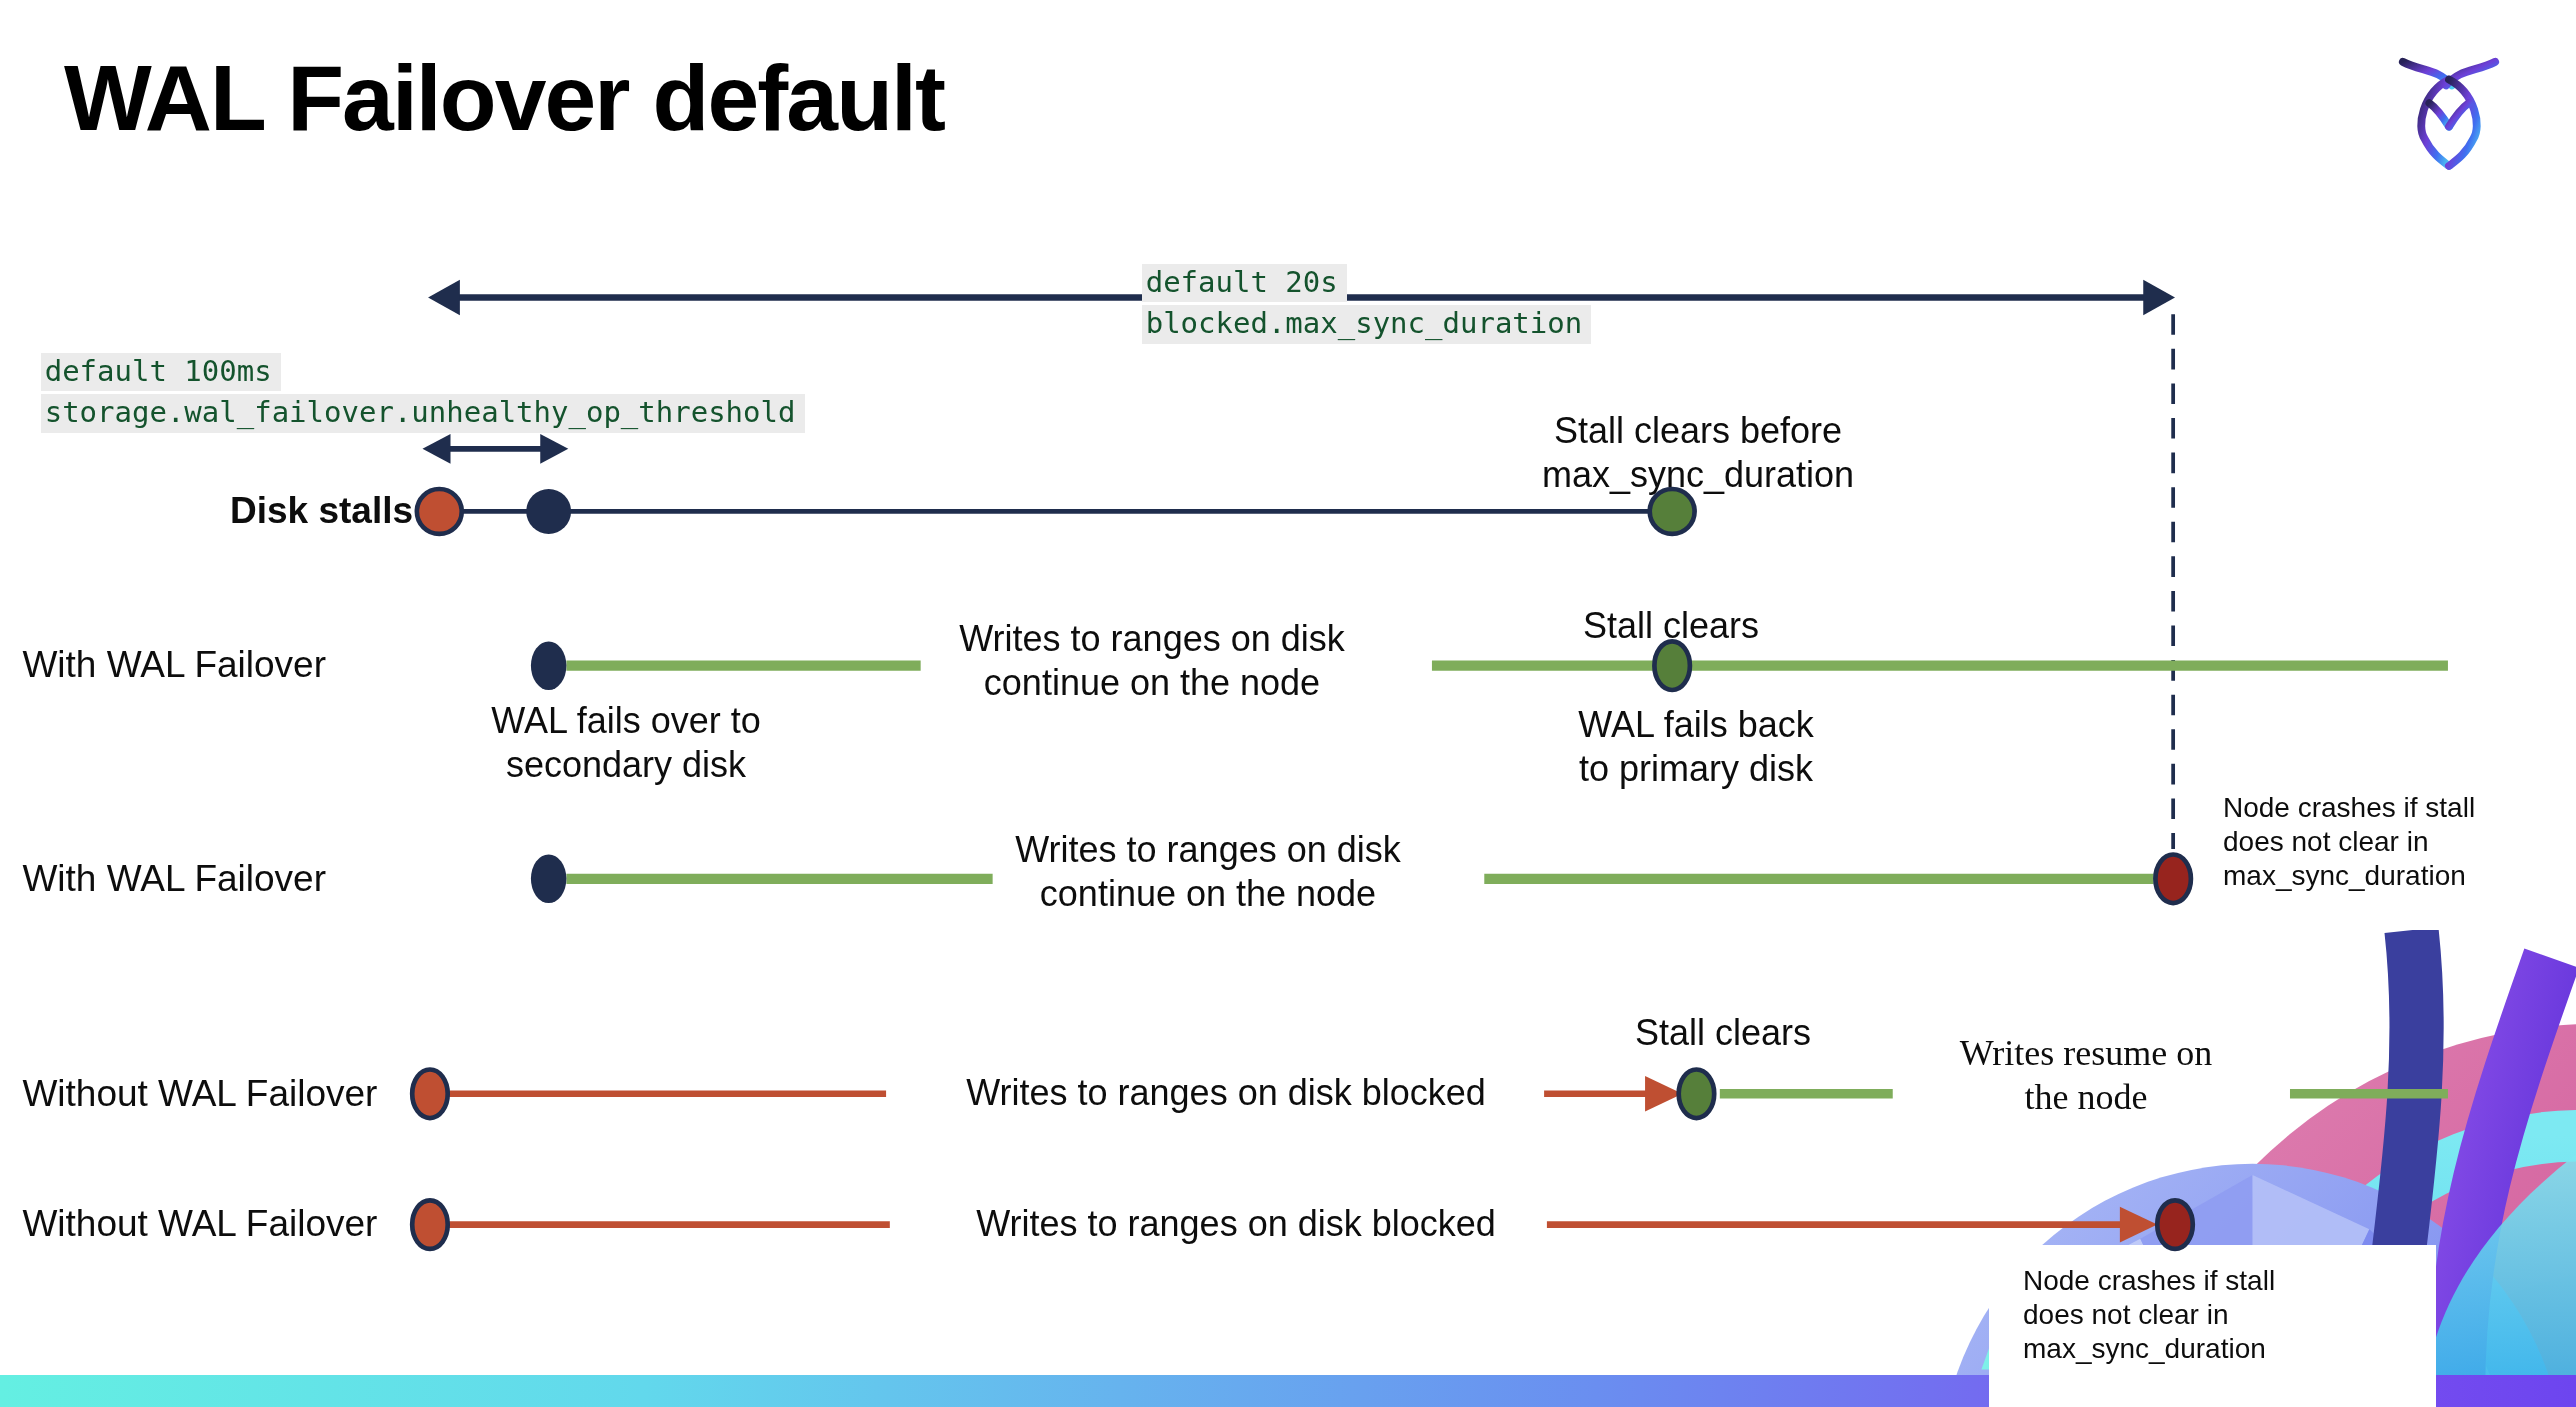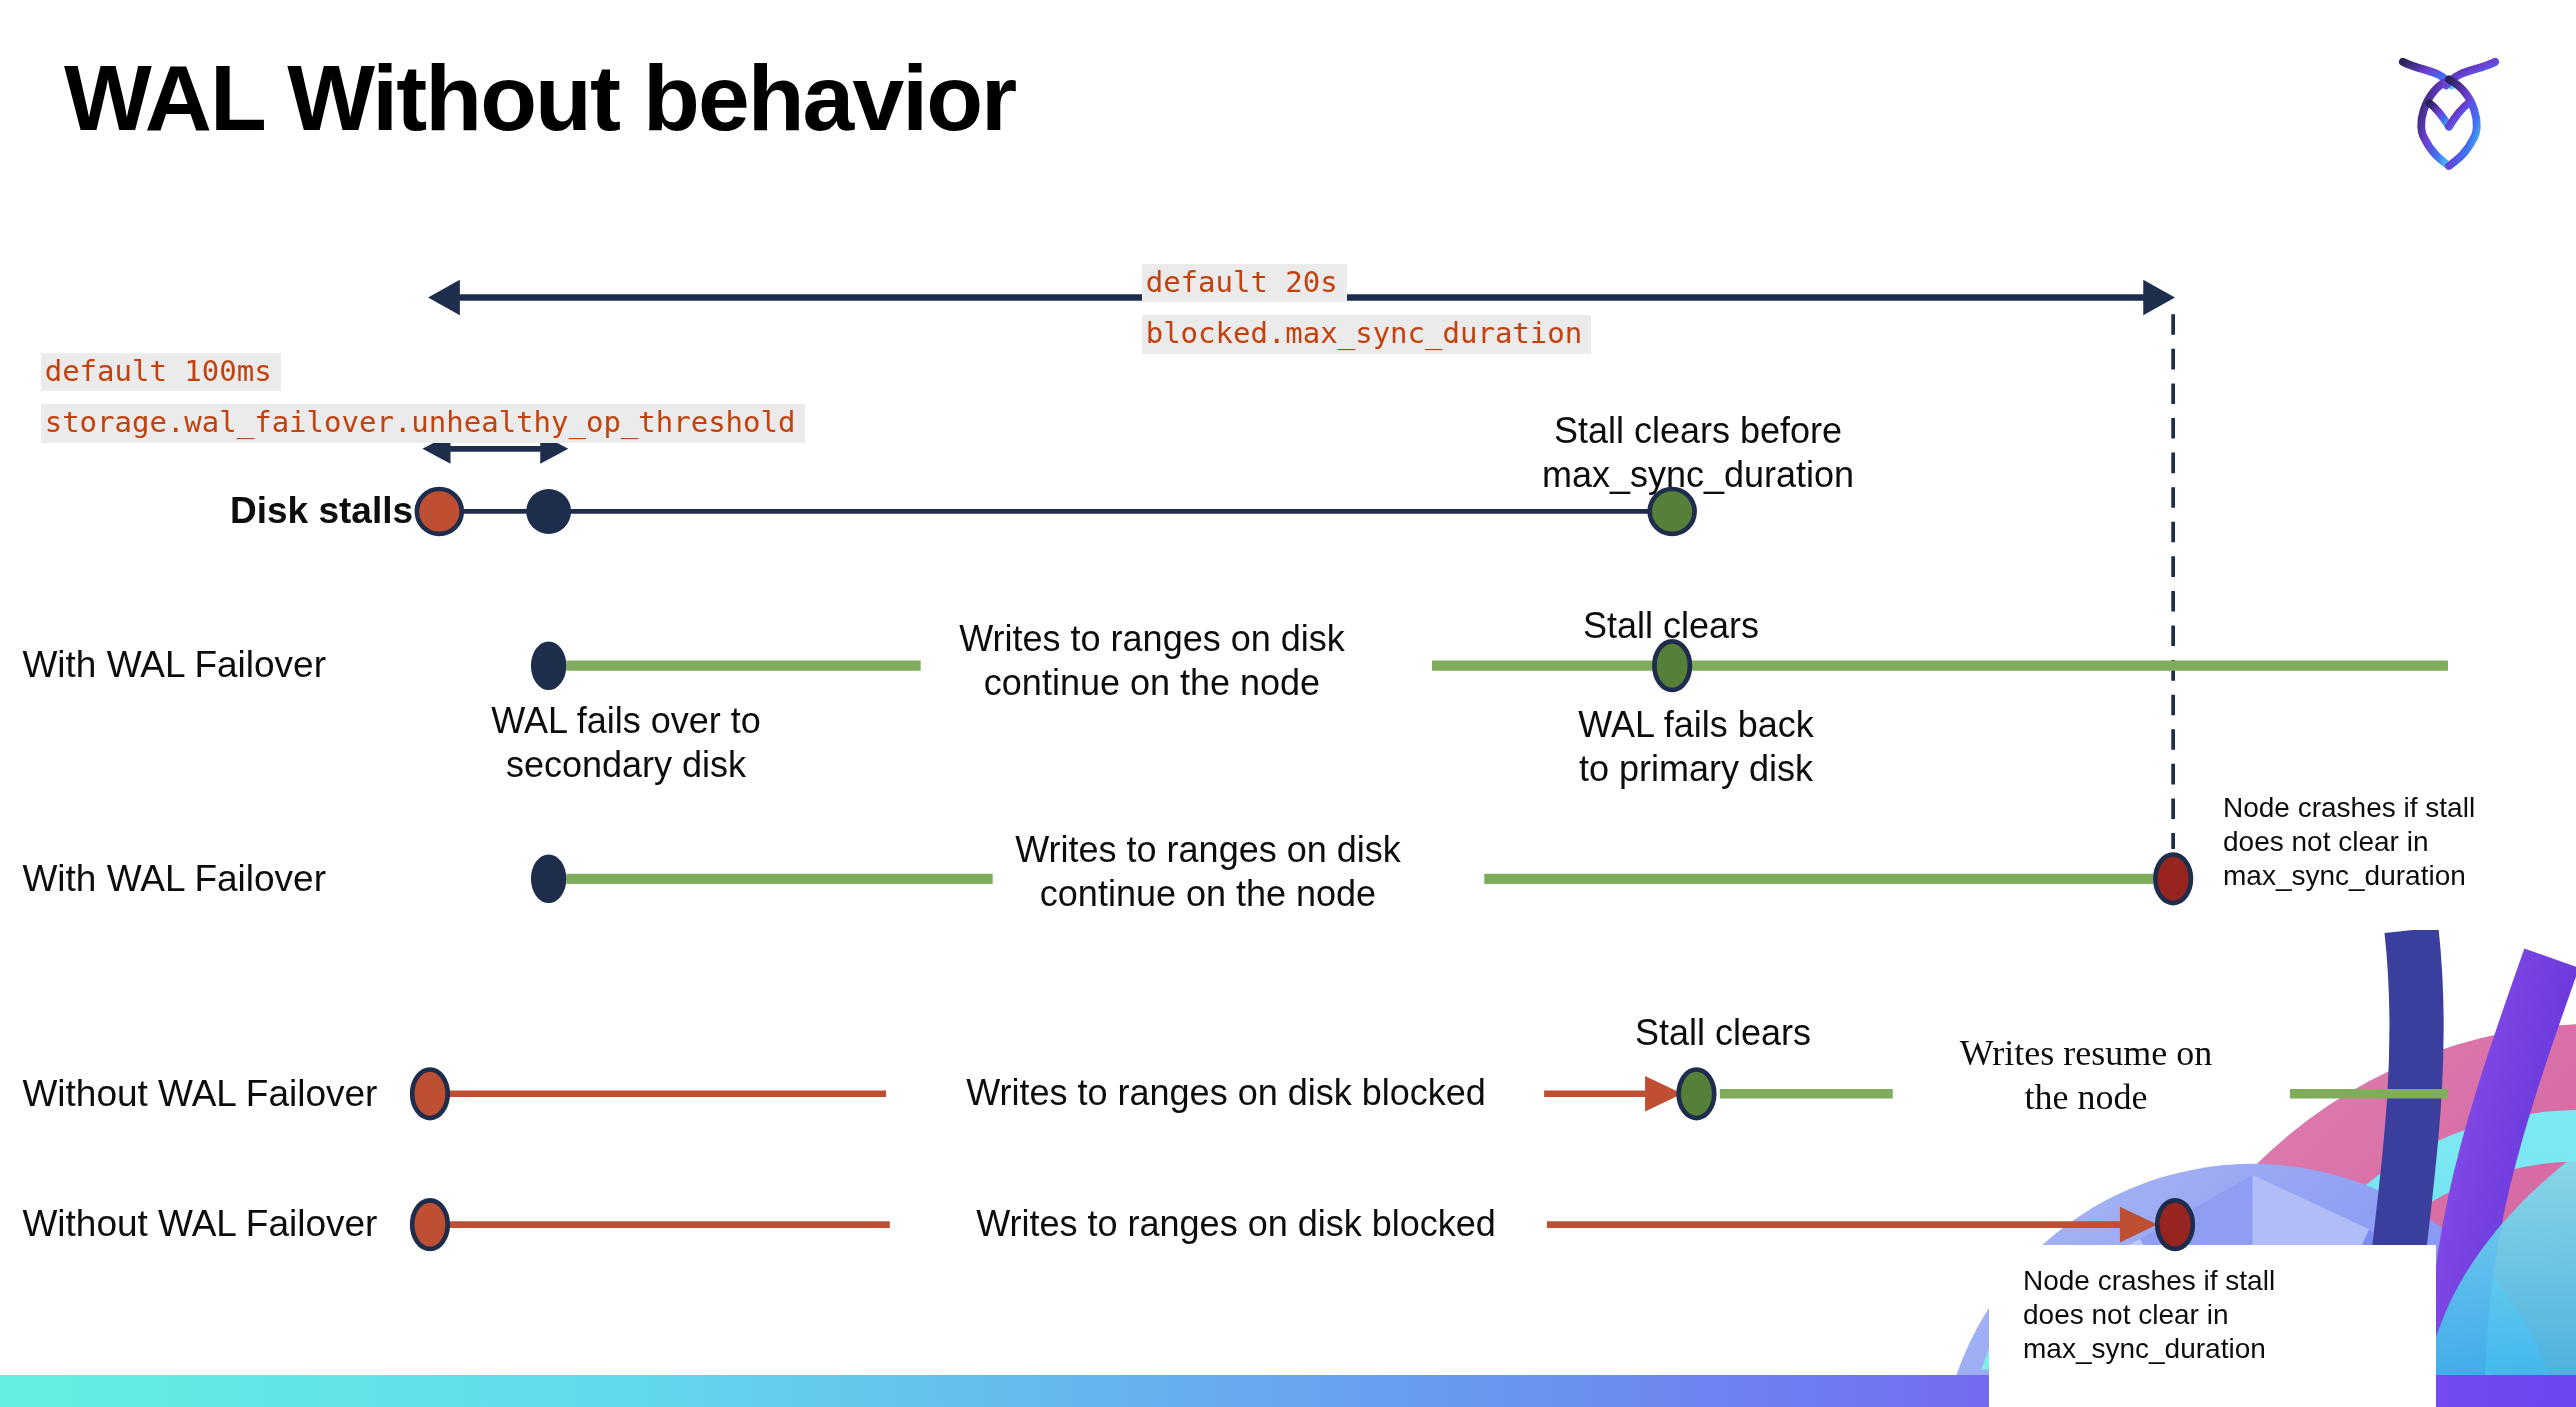--- a/index.html
+++ b/index.html
@@ -12,21 +12,21 @@
   .diagram-svg{position:absolute;left:0;top:0;width:2576px;height:1408px;z-index:5;pointer-events:none;}
   .crash-box{position:absolute;left:1989px;top:1245px;width:447px;height:163px;background:#ffffff;z-index:4;
              padding:18.7px 0 0 34px;box-sizing:border-box;}
   
   .title{position:absolute;left:64px;top:45px;font-size:93px;font-weight:800;letter-spacing:-1.9px;color:#000;z-index:6;}
   .row-label{position:absolute;transform:translateY(-50%);font-size:37px;white-space:nowrap;z-index:6;}
   .note{position:absolute;font-size:36px;line-height:1.22;white-space:pre-line;text-align:center;
         transform:translateX(-50%);z-index:6;}
   .note-left{position:absolute;font-size:28px;line-height:1.22;white-space:pre-line;text-align:left;z-index:6;}
   .code-label{position:absolute;font-family:"DejaVu Sans Mono",monospace;font-size:29px;line-height:1;z-index:6;}
-  .code-chip{display:table;background:#ebebeb;color:#c2410c;padding:3.7px 9.3px 5.6px 3.7px;margin-bottom:13px;white-space:pre;}
+  .code-chip{display:table;background:#ebebeb;color:#14532d;padding:3.7px 9.3px 5.6px 3.7px;margin-bottom:3px;white-space:pre;}
   .logo{position:absolute;left:2395px;top:39px;width:108px;height:140px;z-index:6;}
 </style>
 </head>
 <body>
 
 <div class="canvas">
 
   <svg class="art" viewBox="0 0 676 511" aria-hidden="true">
     <defs>
       <linearGradient id="gpink" x1="0" y1="0" x2="1" y2="1">
@@ -62,21 +62,21 @@
     <path d="M330 585 L455 320 L560 420 Z" fill="#7b88ee" opacity="0.9"></path>
     <path d="M330 585 L560 420 L620 560 Z" fill="#a9b6f6" opacity="0.9"></path>
     <path d="M500 0 C520 180 480 340 470 511" fill="none" stroke="#3a3f9e" stroke-width="58"></path>
     <path d="M650 30 C590 200 545 330 548 511" fill="none" stroke="url(#gpurple)" stroke-width="62"></path>
     <path d="M676 240 C560 330 520 420 510 511 L676 511 Z" fill="url(#gcyan)" opacity="0.85"></path>
     <path d="M40 470 L58 420 L70 470 Z" fill="#7ef0e8"></path>
   </svg>
 
   <div class="bottom-bar"></div>
 
-  <div class="title">WAL Without behavior</div>
+  <div class="title">WAL Failover default</div>
 
   <svg class="logo" viewBox="0 0 110 140">
     <defs>
       <linearGradient id="crl" x1="0" y1="0" x2="1" y2="1">
         <stop offset="0" stop-color="#272257"></stop>
           <stop offset="0.45" stop-color="#6d3fd6"></stop>
         <stop offset="0.72" stop-color="#3f6ff0"></stop>
           <stop offset="1" stop-color="#4fd0f2"></stop>
       </linearGradient>
     </defs>

